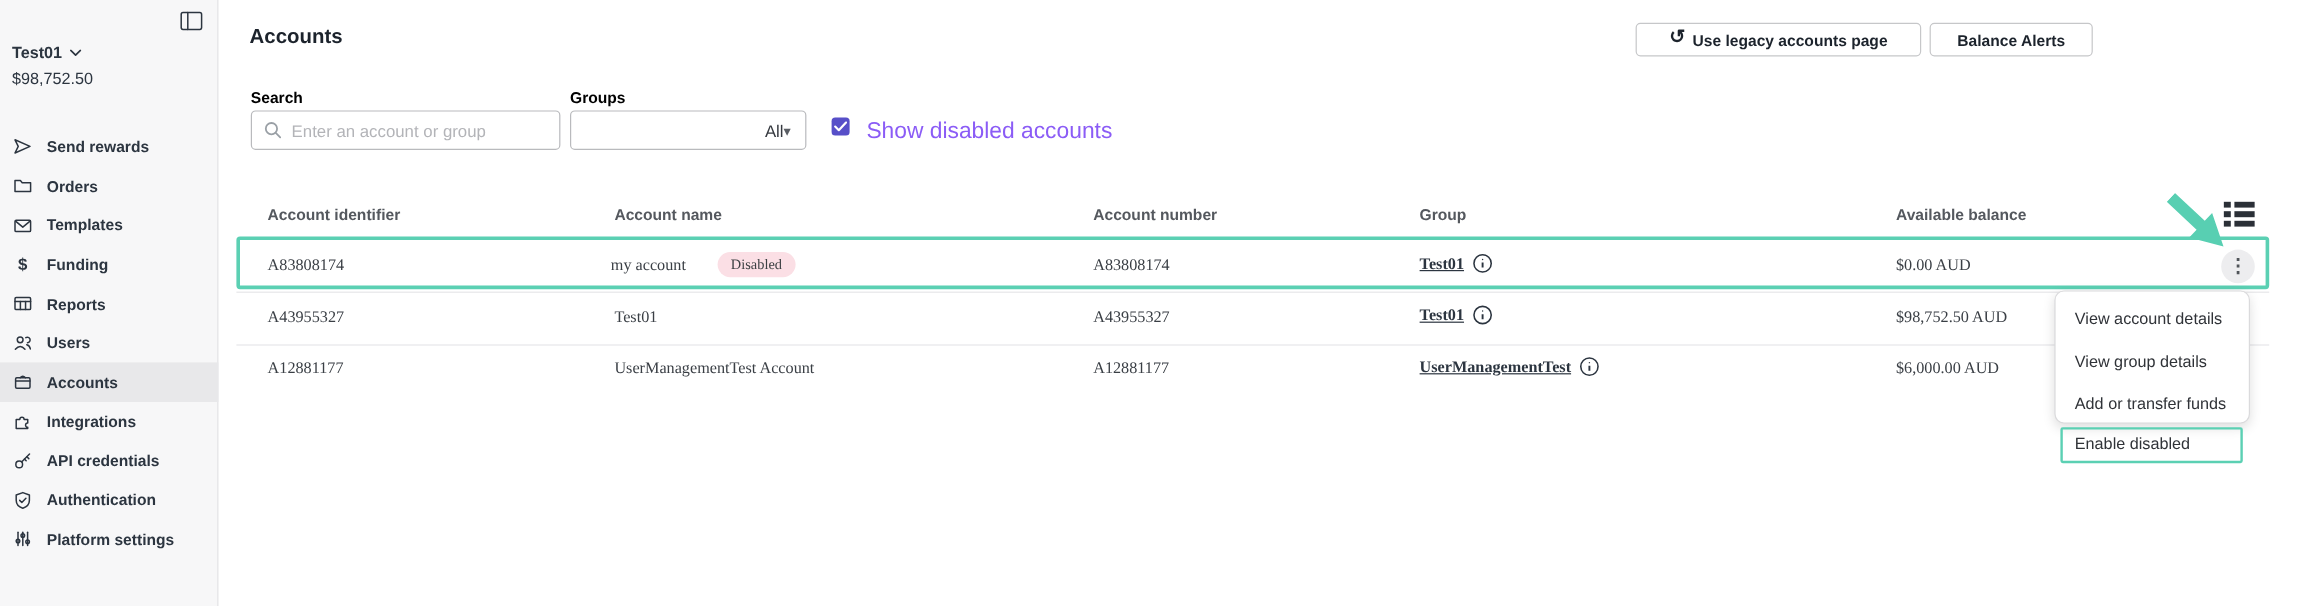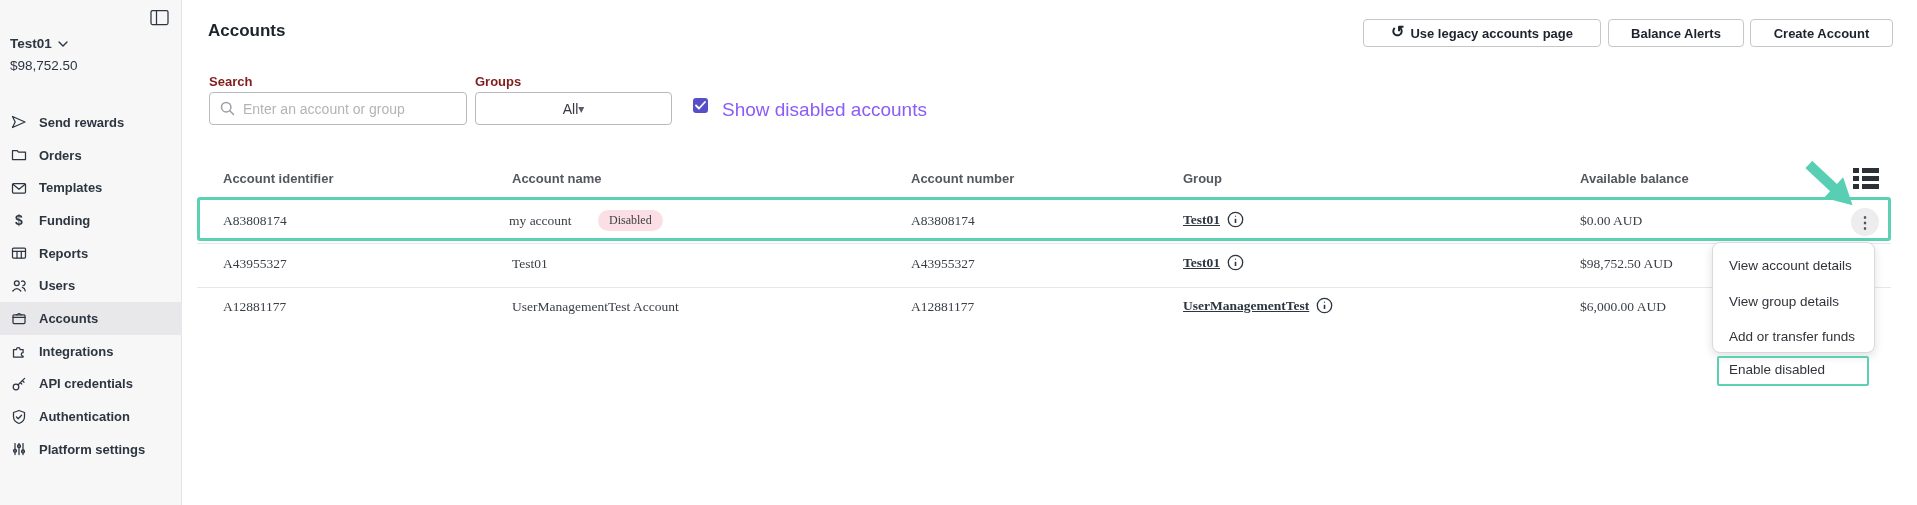--- a/index.html
+++ b/index.html
@@ -26,29 +26,29 @@
   .page-title { position:absolute; left:208px; top:21px; font-size:17px; font-weight:bold; color:#1c232c; }
   .top-btn { position:absolute; top:19px; height:28px; background:#fff; border:1px solid #c6c7c9;
              border-radius:4px; display:flex; align-items:center; justify-content:center; gap:6px;
              font-size:13px; font-weight:bold; color:#1c232c; cursor:pointer; white-space:nowrap; }
   .btn-legacy { left:1363px; width:238px; }
   .btn-alerts { left:1608px; width:136px; }
   .btn-create { left:1750px; width:143px; }
   .undo-glyph { font-size:16px; line-height:1; position:relative; top:-1px; }
 
   
-  .field-label { position:absolute; top:74px; font-size:13px; font-weight:bold; color:#7f1d1d; }
+  .field-label { position:absolute; top:74px; font-size:13px; font-weight:bold; color:#000000; }
   .search-box { position:absolute; left:209px; top:92px; width:258px; height:33px; background:#fff;
                 border:1px solid #b9babd; border-radius:4px; display:flex; align-items:center; padding:0 10px; gap:8px; }
   .search-box input { border:none; outline:none; width:100%; font-size:14px; color:#35393f;
                       font-family:"Liberation Sans", sans-serif; background:transparent; }
   .search-box input::placeholder { color:#b3b4b8; }
   .select-box { position:absolute; left:475px; top:92px; width:197px; height:33px; background:#fff;
                 border:1px solid #b9babd; border-radius:4px; display:flex; align-items:center;
-                justify-content:center; padding:12px 12px; font-size:14px; color:#35393f; cursor:pointer; }
+                justify-content:flex-end; padding:12px 12px; font-size:14px; color:#35393f; cursor:pointer; }
   .select-caret { color:#5a5e64; font-size:12px; }
   .checkbox { position:absolute; left:693px; top:98px; width:15px; height:15px; background:#574fc8;
               border-radius:3px; display:flex; align-items:center; justify-content:center; cursor:pointer; }
   .checkbox-label { position:absolute; left:722px; top:99px; font-size:19px; color:#8b5cf6; cursor:pointer; }
 
   
   .th { position:absolute; top:171px; font-size:13px; font-weight:bold; color:#54585e; white-space:nowrap; }
   .cell { position:absolute; font-size:13.5px; color:#3a3f45; white-space:nowrap;font-family:Liberation Serif, serif; }
   .right-col { left:1580px; width:201px; }
   .divider { position:absolute; left:197px; width:1694px; height:1px; background:#e7e7e9; }
@@ -205,23 +205,20 @@
 
   <div class="page-title">Accounts</div>
 
   <div class="top-btn btn-legacy">
     <span class="undo-glyph">↺</span>
     <span>Use legacy accounts page</span>
   </div>
   <div class="top-btn btn-alerts">
     <span>Balance Alerts</span>
   </div>
-  <div class="top-btn btn-create">
-    <span>Create Account</span>
-  </div>
 
   <div class="field-label" style="left:209px">Search</div>
   <div class="search-box">
     <svg width="15" height="15" viewBox="0 0 15 15" style="fill:none;stroke:#9aa0a6;stroke-width:1.5;stroke-linecap:round;flex:0 0 15px">
       <circle cx="6.2" cy="6.2" r="4.7"></circle>
         <line x1="9.8" y1="9.8" x2="13.5" y2="13.5"></line>
     </svg>
     <input type="text" placeholder="Enter an account or group" style="">
   </div>
 

